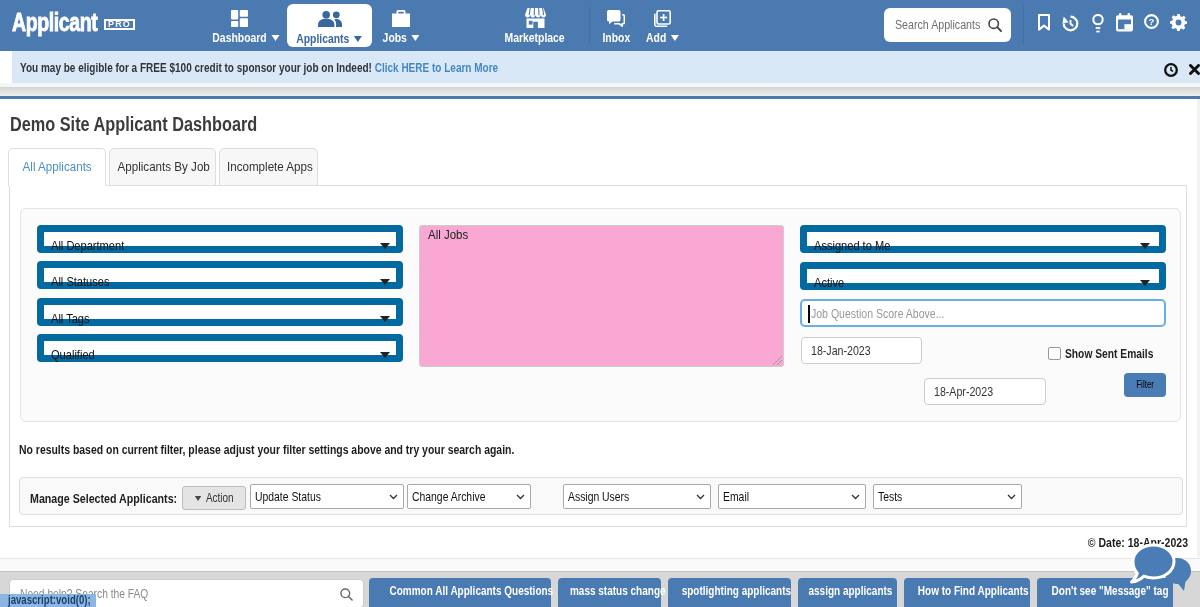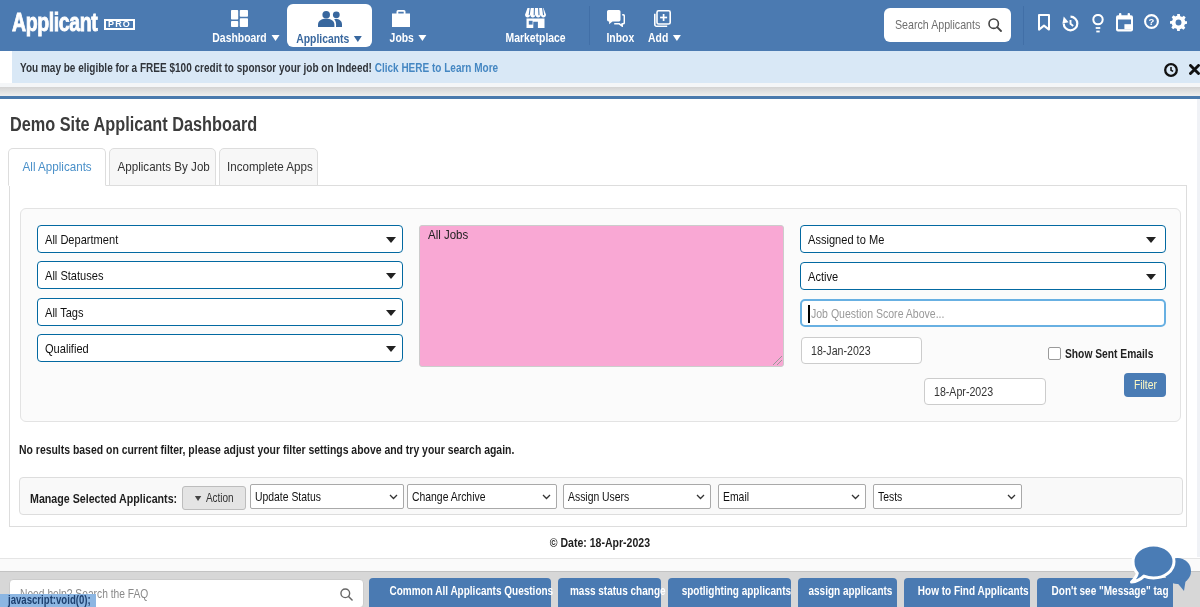--- a/index.html
+++ b/index.html
@@ -6,21 +6,21 @@
 html,body { width:1200px; height:607px; overflow:hidden; }
 body { font-family:"Liberation Sans", sans-serif; position:relative; background:#fff; }
 .sx { display:inline-block; transform:scaleX(0.8); transform-origin:0 50%; white-space:nowrap; }
 .sxc { display:inline-block; transform:scaleX(0.8); transform-origin:50% 50%; white-space:nowrap; }
 
 
 #header { position:absolute; left:0; top:0; width:1200px; height:51px; background:#4b7ab1; }
 #logo { position:absolute; left:12px; top:7px; color:#fff; font-weight:bold; font-size:26px; }
 #logo .a { display:inline-block; transform:scaleX(0.75); transform-origin:0 50%; letter-spacing:-0.5px; -webkit-text-stroke:0.9px #fff; }
 #logo .pro { position:absolute; left:92px; top:12px; width:31px; height:11px; font-size:9px; letter-spacing:1.2px; border:2px solid #fff; font-weight:bold; text-align:center; line-height:7px; }
-.navitem { position:absolute; top:0; height:51px; color:#fff; text-align:right; font-size:13px; font-weight:bold; }
+.navitem { position:absolute; top:0; height:51px; color:#fff; text-align:center; font-size:13px; font-weight:bold; }
 .navitem .ic { position:absolute; left:0; right:0; top:10px; height:18px; }
 .navitem .lbl { position:absolute; left:0; right:0; top:30px; white-space:nowrap; }
 .caret { display:inline-block; width:0; height:0; border-left:5.5px solid transparent; border-right:5.5px solid transparent; border-top:6px solid #fff; vertical-align:1px; margin-left:2px; }
 #nav-applicants { position:absolute; left:287px; top:4px; width:85px; height:43px; background:#fff; border-radius:6px; color:#38679e; text-align:center; font-size:13px; font-weight:bold; }
 #nav-applicants .caret { border-top-color:#38679e; }
 .navdivider { position:absolute; top:6px; width:1px; height:39px; background:#416fa7; }
 #searchbox { position:absolute; left:884px; top:8px; width:127px; height:34px; background:#fff; border-radius:6px;text-align:right; }
 #searchbox .ph { position:absolute; left:11px; top:9px; font-size:13px; color:#6f6f6f; }
 .hicon { position:absolute; top:13px; }
 
@@ -34,43 +34,43 @@
 
 
 #h1 { position:absolute; left:10px; top:113px; font-size:19.5px; font-weight:bold; color:#3c3c3c; }
 #h1 .a { display:inline-block; transform:scaleX(0.835); transform-origin:0 50%; white-space:nowrap; }
 .tab { position:absolute; top:148px; height:38px; border:1px solid #ddd; border-radius:5px 5px 0 0; font-size:13.5px; text-align:center; line-height:36px; background:#f7f7f7; color:#333; z-index:2; }
 .tab .in { display:inline-block; transform:scaleX(0.86); transform-origin:50% 50%; white-space:nowrap; }
 .tab.active { background:#fff; border-bottom-color:#fff; color:#4a90c9; }
 #container { position:absolute; left:9px; top:185px; width:1178px; height:342px; border:1px solid #ddd; background:#fff; z-index:1; }
 #panel { position:absolute; left:10px; top:22px; width:1161px; height:214px; background:#fbfbfb; border:1px solid #e3e3e3; border-radius:6px; }
 
-.csel { position:absolute; background:#fff; border:1px solid #0369a1; border-radius:4px; font-size:13.5px; color:#111; width:366px; height:28px; }
+.csel { position:absolute; background:#fff; border:7px solid #0369a1; border-radius:4px; font-size:13.5px; color:#111; width:366px; height:28px; }
 .csel .t { position:absolute; left:7px; top:5.5px; white-space:nowrap; transform:scaleX(0.82); transform-origin:0 50%; }
 .csel .c { position:absolute; right:9px; top:11px; width:0; height:0; border-left:5px solid transparent; border-right:5px solid transparent; border-top:6px solid #222; }
 #listbox { position:absolute; left:398px; top:16px; width:365px; height:142px; background:#f9a8d4; border:1px solid #ccc; border-radius:3px; font-size:13.5px; color:#222; }
 #listbox .t { position:absolute; left:8px; top:1px; transform:scaleX(0.85); transform-origin:0 50%; }
 #qinput { position:absolute; left:779px; top:90px; width:366px; height:28px; border:2px solid #68b0e2; border-radius:5px; background:#fff; }
 #qinput .ph { position:absolute; left:9px; top:5px; font-size:13.5px; color:#999; }
 #qinput .cursor { position:absolute; left:6px; top:4px; width:1.5px; height:18px; background:#000; }
 .dinput { position:absolute; top:128px; height:27px; background:#fff; border:1px solid #ccc; border-radius:4px; font-size:12.5px; color:#333; }
 .dinput .t { position:absolute; left:9px; top:6px; }
 #cbx { position:absolute; left:1027px; top:138px; width:13px; height:13px; border:1px solid #9a9a9a; border-radius:2px; background:#fff; }
 #cbxlbl { position:absolute; left:1044px; top:137px; font-size:13.5px; font-weight:bold; color:#222; }
-#filterbtn { position:absolute; left:1103px; top:164px; width:42px; height:24px; background:#4a7cb5; border-radius:4px; color:#fef9c3; font-size:13px; text-align:center; line-height:24px; }
+#filterbtn { position:absolute; left:1103px; top:164px; width:42px; height:24px; background:#4a7cb5; border-radius:4px; color:#000000; font-size:10px; text-align:center; line-height:24px; }
 
 #noresults { position:absolute; z-index:3; left:19px; top:443px; font-size:12.5px; font-weight:bold; color:#1d1d1d; }
 #managebar { position:absolute; z-index:3; left:19px; top:477px; width:1164px; height:38px; background:#f9f9f9; border:1px solid #ddd; border-radius:4px; }
 #managebar .lbl { position:absolute; left:10px; top:13px; font-size:13px; font-weight:bold; color:#1d1d1d; }
 #actionbtn { position:absolute; left:162px; top:8px; width:64px; height:24px; background:#e4e4e4; border:1px solid #bdbdbd; border-radius:3px; font-size:12.5px; color:#333; text-align:center; line-height:22px; }
 #actionbtn .caret { border-top-color:#444; margin-right:3px; margin-left:0; border-left-width:4px; border-right-width:4px; border-top-width:5px; }
 .msel { position:absolute; top:6px; height:25px; background:#fff; border:1px solid #a9a9a9; border-radius:2px; font-size:13px; color:#111; }
 .msel .t { position:absolute; left:4px; top:4px; white-space:nowrap; transform:scaleX(0.8); transform-origin:0 50%; }
 .msel svg { position:absolute; right:5px; top:9px; }
-#copyright { position:absolute; left:0; top:535px; width:1200px; text-align:center; font-size:13px; font-weight:bold; color:#1d1d1d; }
+#copyright { position:absolute; left:0; top:535px; width:1200px; text-align:right; font-size:13px; font-weight:bold; color:#1d1d1d; }
 
 
 #prefoot { position:absolute; left:0; top:558px; width:1200px; height:13px; background:#fafafa; border-top:1px solid #e5e5e5; }
 #faqbar { position:absolute; left:0; top:571px; width:1200px; height:36px; background:#d7d7d7; border-top:1px solid #c3c3c3; }
 #faqinput { position:absolute; left:9px; top:7px; width:355px; height:29px; background:#fff; border:1px solid #ccc; border-radius:4px; }
 #faqinput .ph { position:absolute; left:10px; top:6px; font-size:13.5px; color:#8a8a8a; }
 .fbtn { position:absolute; top:6px; height:32px; background:#4a7ab2; border-radius:4px; color:#fff; font-size:12.5px; font-weight:bold; text-align:center; line-height:27px; white-space:nowrap; overflow:visible; }
 #statusbub { position:absolute; left:0; top:594px; width:96px; height:13px; background:#8cb6e2; color:#1d3f6e; font-size:12px; font-weight:bold; line-height:13px; }
 #statusbub .in { display:inline-block; transform:scaleX(0.8); transform-origin:0 50%; margin-left:8px; white-space:nowrap; }
 </style>
@@ -287,21 +287,21 @@
 
 <div id="managebar">
   <div class="lbl"><span class="sx" style="transform:scaleX(0.82);">Manage Selected Applicants:</span></div>
   <div id="actionbtn"><span class="sxc"><span class="caret"></span> Action</span></div>
   <div class="msel" style="left:230px; width:154px;">
       <span class="t">Update Status</span>
       <svg width="9" height="6" viewBox="0 0 9 6">
         <polyline points="1,1 4.5,4.5 8,1" fill="none" stroke="#333" stroke-width="1.3"></polyline>
       </svg>
     </div>
-  <div class="msel" style="left:387px; width:150px;">
+  <div class="msel" style="left:387px; width:124px;">
       <span class="t">Change Archive</span>
       <svg width="9" height="6" viewBox="0 0 9 6">
         <polyline points="1,1 4.5,4.5 8,1" fill="none" stroke="#333" stroke-width="1.3"></polyline>
       </svg>
     </div>
   <div class="msel" style="left:543px; width:148px;">
       <span class="t">Assign Users</span>
       <svg width="9" height="6" viewBox="0 0 9 6">
         <polyline points="1,1 4.5,4.5 8,1" fill="none" stroke="#333" stroke-width="1.3"></polyline>
       </svg>

